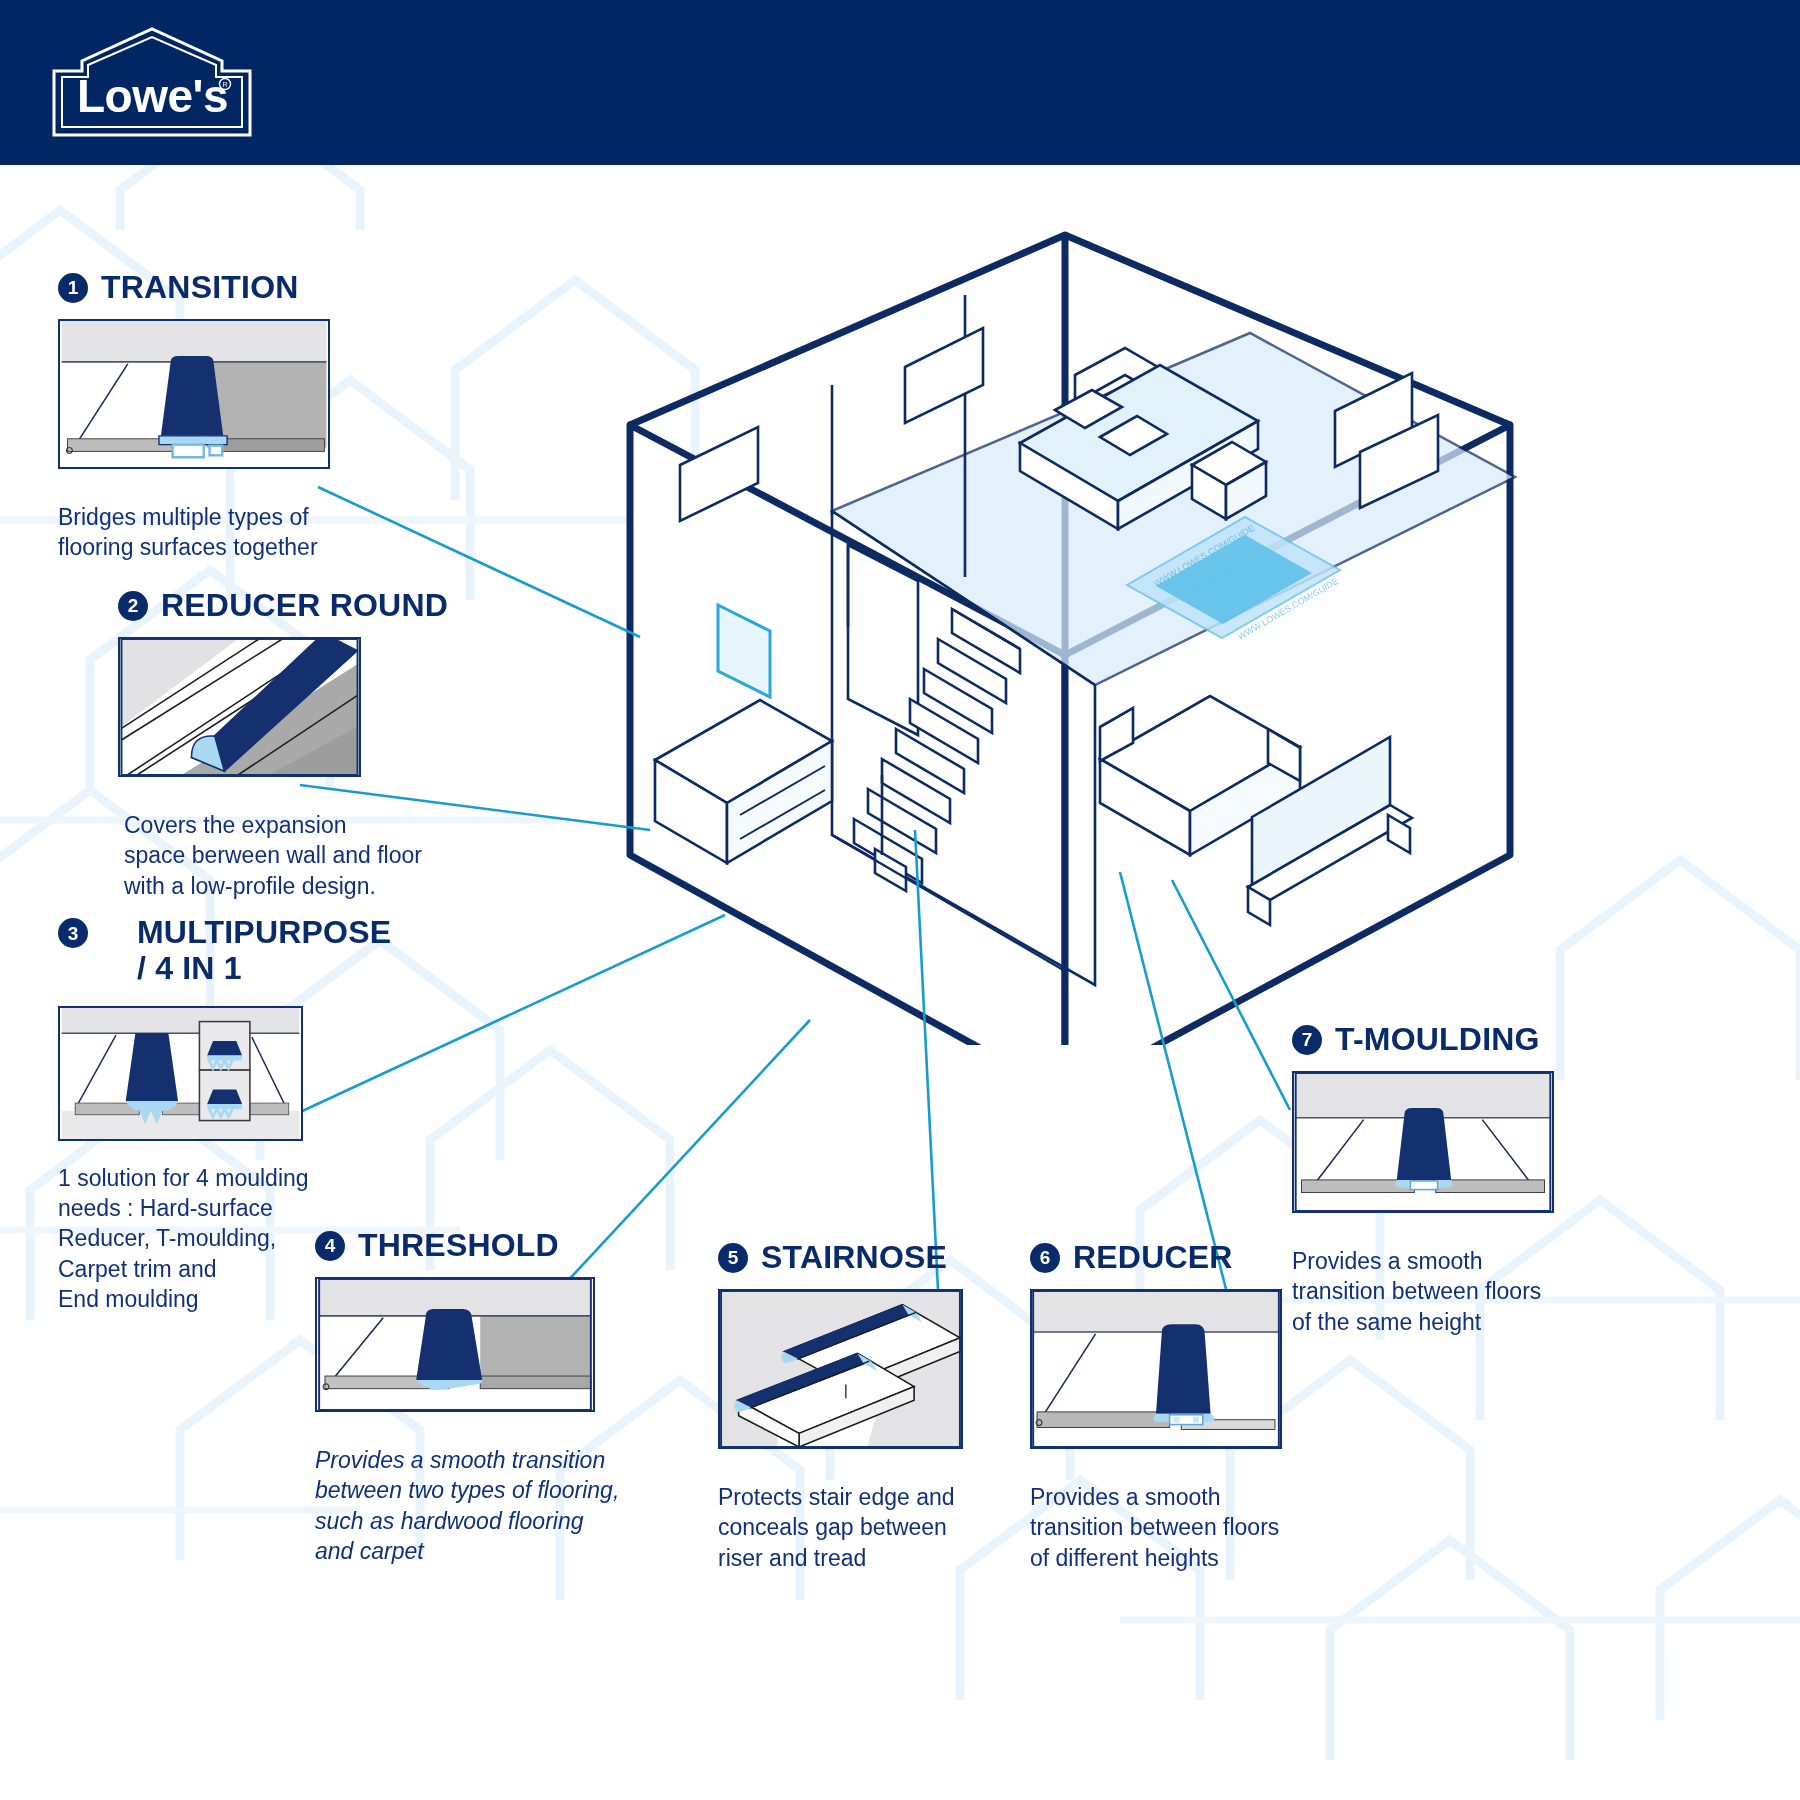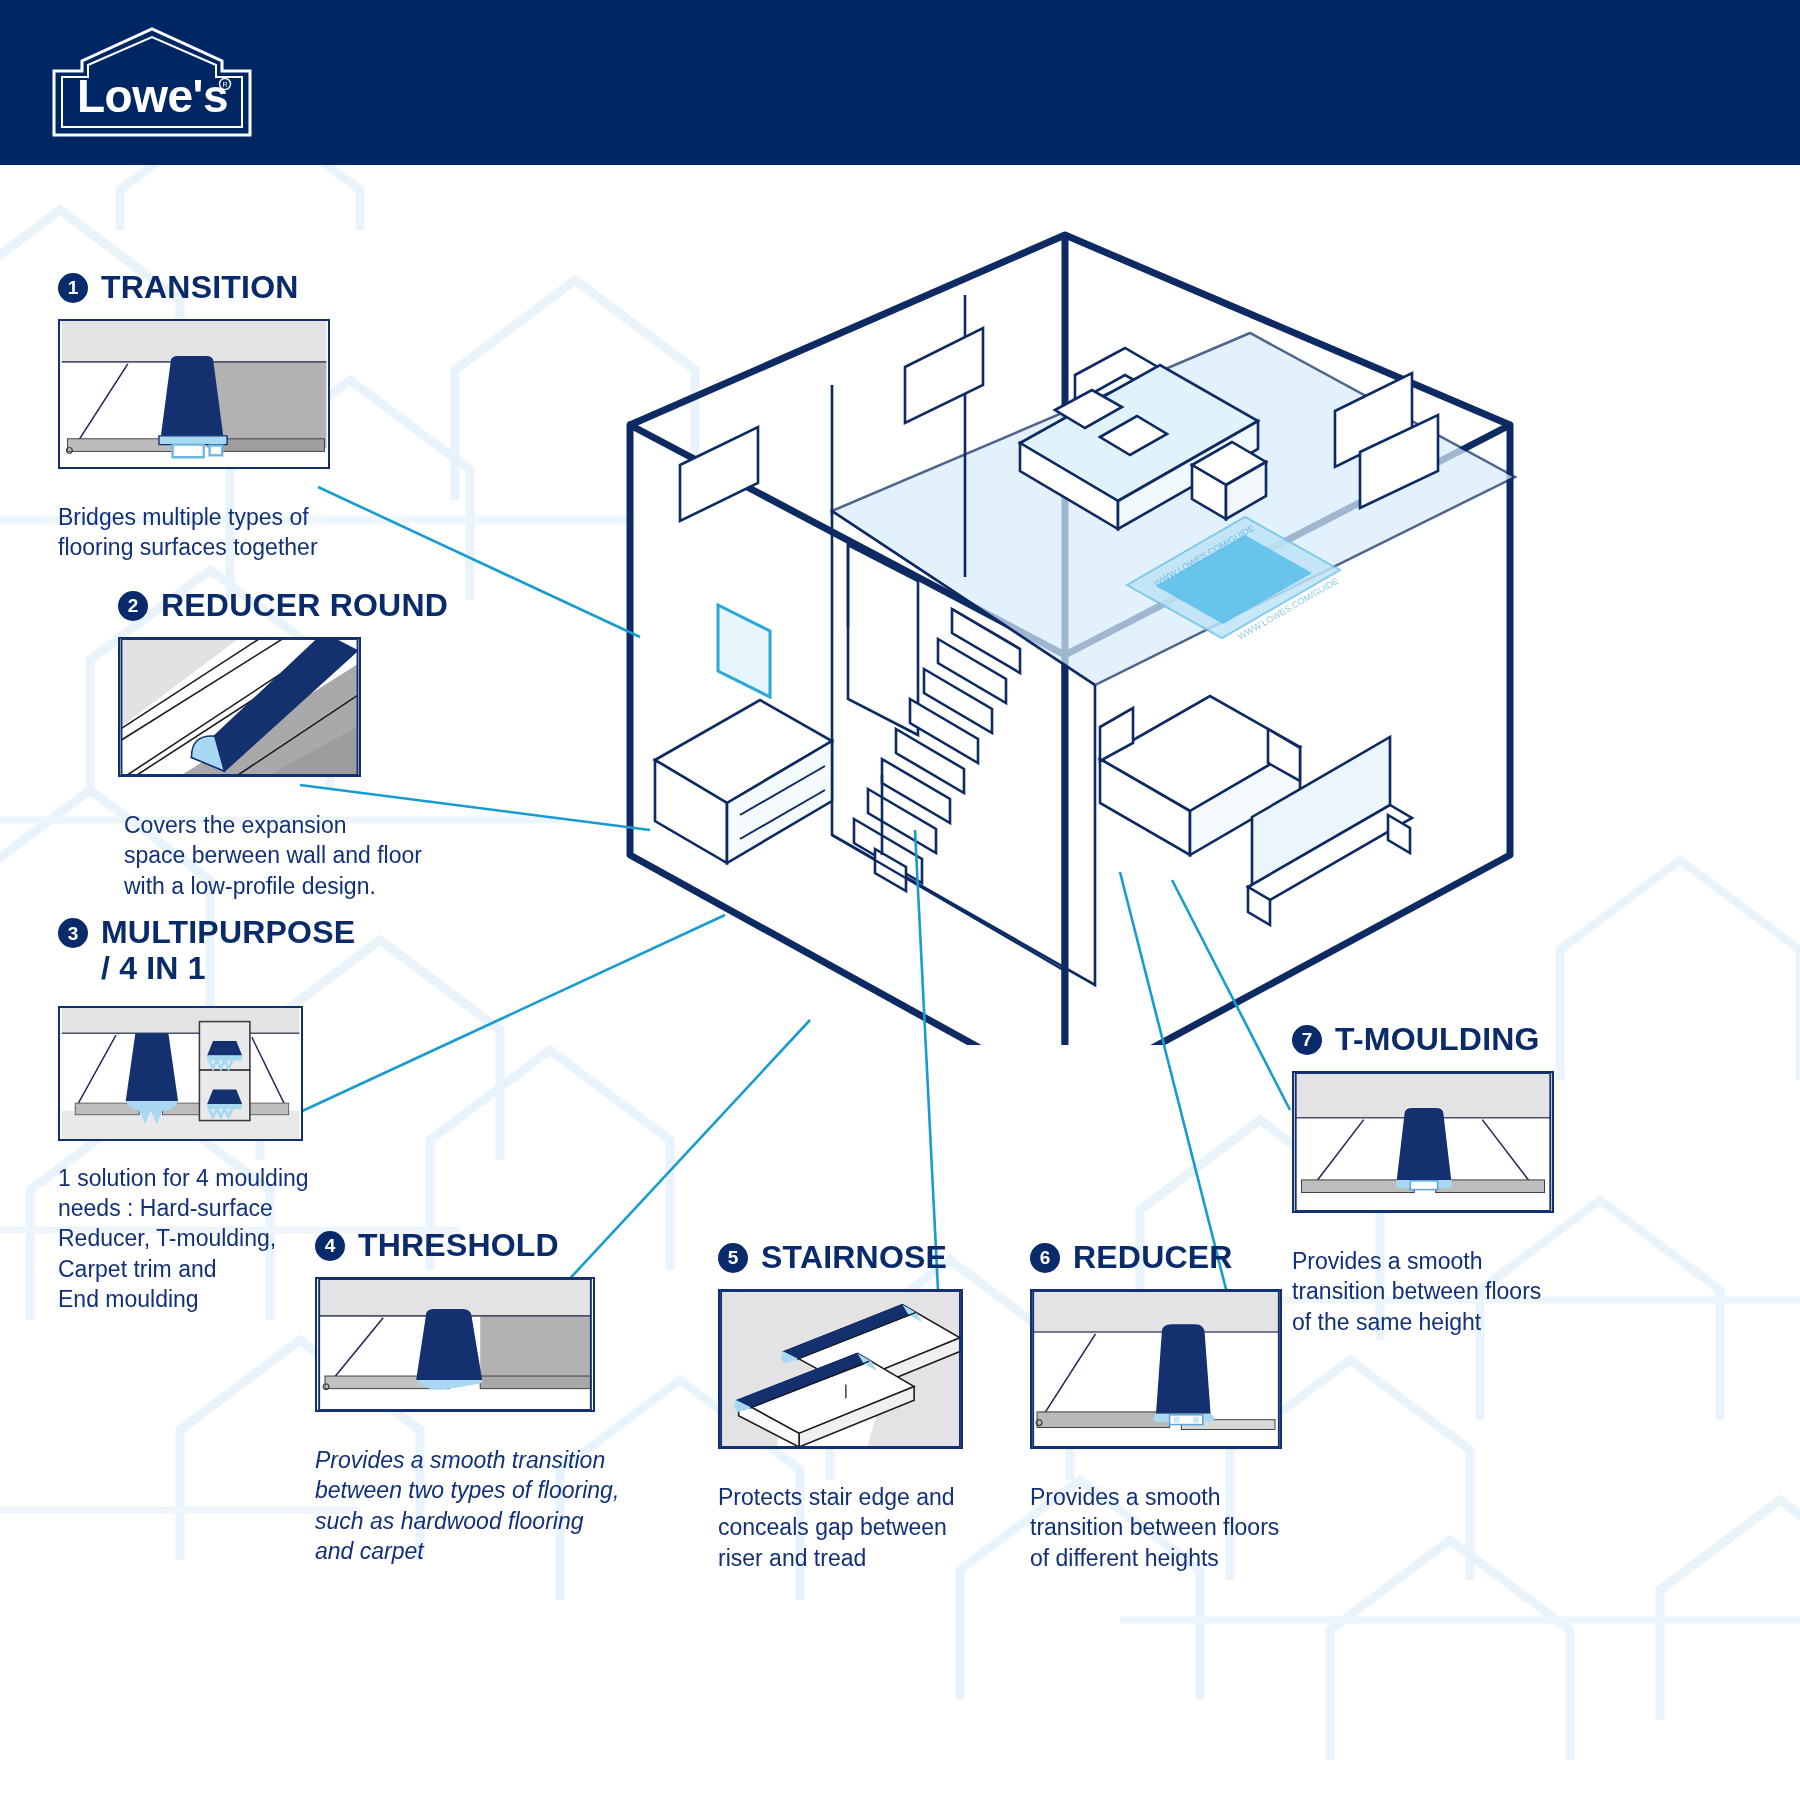--- a/index.html
+++ b/index.html
@@ -336,21 +336,21 @@
       <rect x="0" y="0" width="243" height="140" fill="none" stroke="#12306e" stroke-width="2"></rect>
     </svg>
     <div class="callout-caption" style="white-space:pre-line; margin-left:6px;">Covers the expansion
 space berween wall and floor
 with a low-profile design.</div>
   </div>
 
   <div class="callout" style="left:58px; top:915px; width:320px;">
     <div class="callout-head" style="align-items:flex-start;">
       <div class="num-badge" style="margin-top:3px;">3</div>
-      <div class="callout-title" style="white-space:pre-line;">MULTIPURPOSE
+      <div class="callout-title" style="white-space:pre-line;margin-left:36px;">MULTIPURPOSE
 / 4 IN 1</div>
     </div>
     <svg class="callout-fig" width="245" height="135" viewBox="0 0 245 135" style="margin-top:6px;">
       <rect x="0" y="0" width="245" height="135" fill="#ffffff"></rect>
       <rect x="0" y="0" width="245" height="26" fill="#e3e3e5"></rect>
       <rect x="0" y="26" width="245" height="80" fill="#ffffff"></rect>
       <path d="M 0 26 L 245 26" stroke="#49506b" stroke-width="1.4"></path>
       <rect x="0" y="106" width="245" height="29" fill="#e9e9eb"></rect>
       <path d="M 14 104 L 56 28" stroke="#1b2a55" stroke-width="1.5" fill="none"></path>
       <path d="M 196 30 L 232 104" stroke="#1b2a55" stroke-width="1.5" fill="none"></path>

